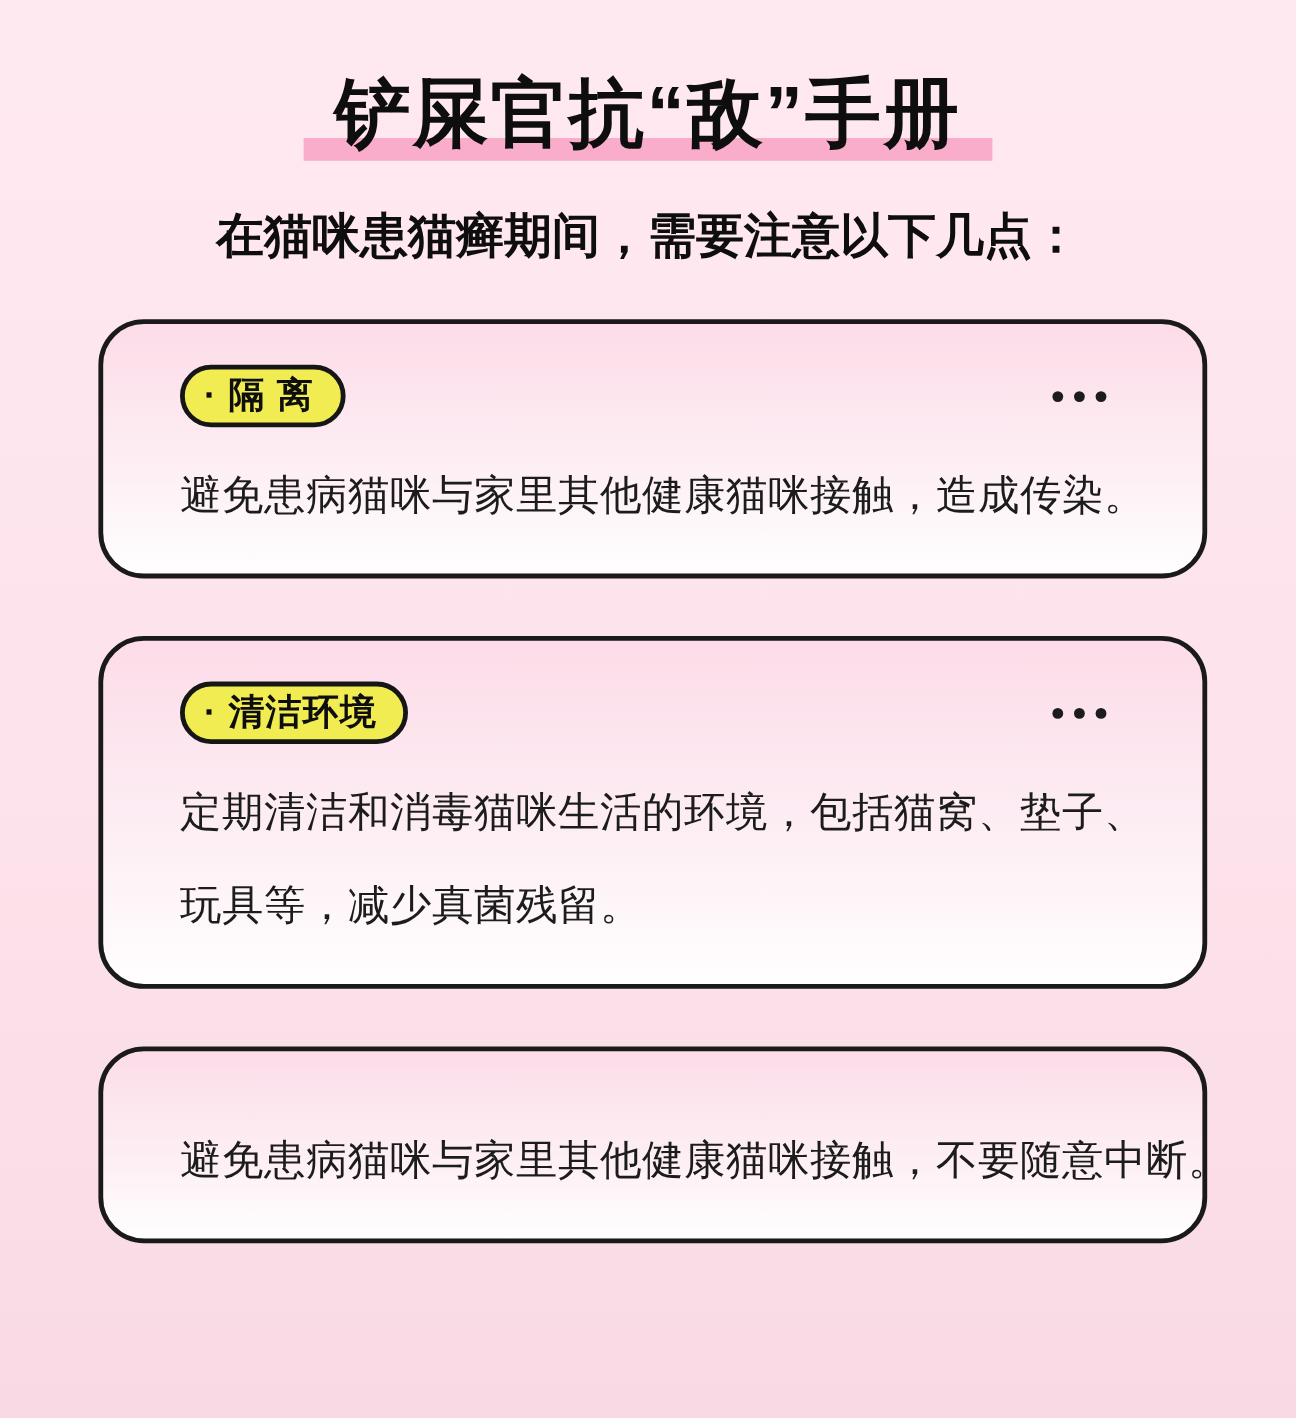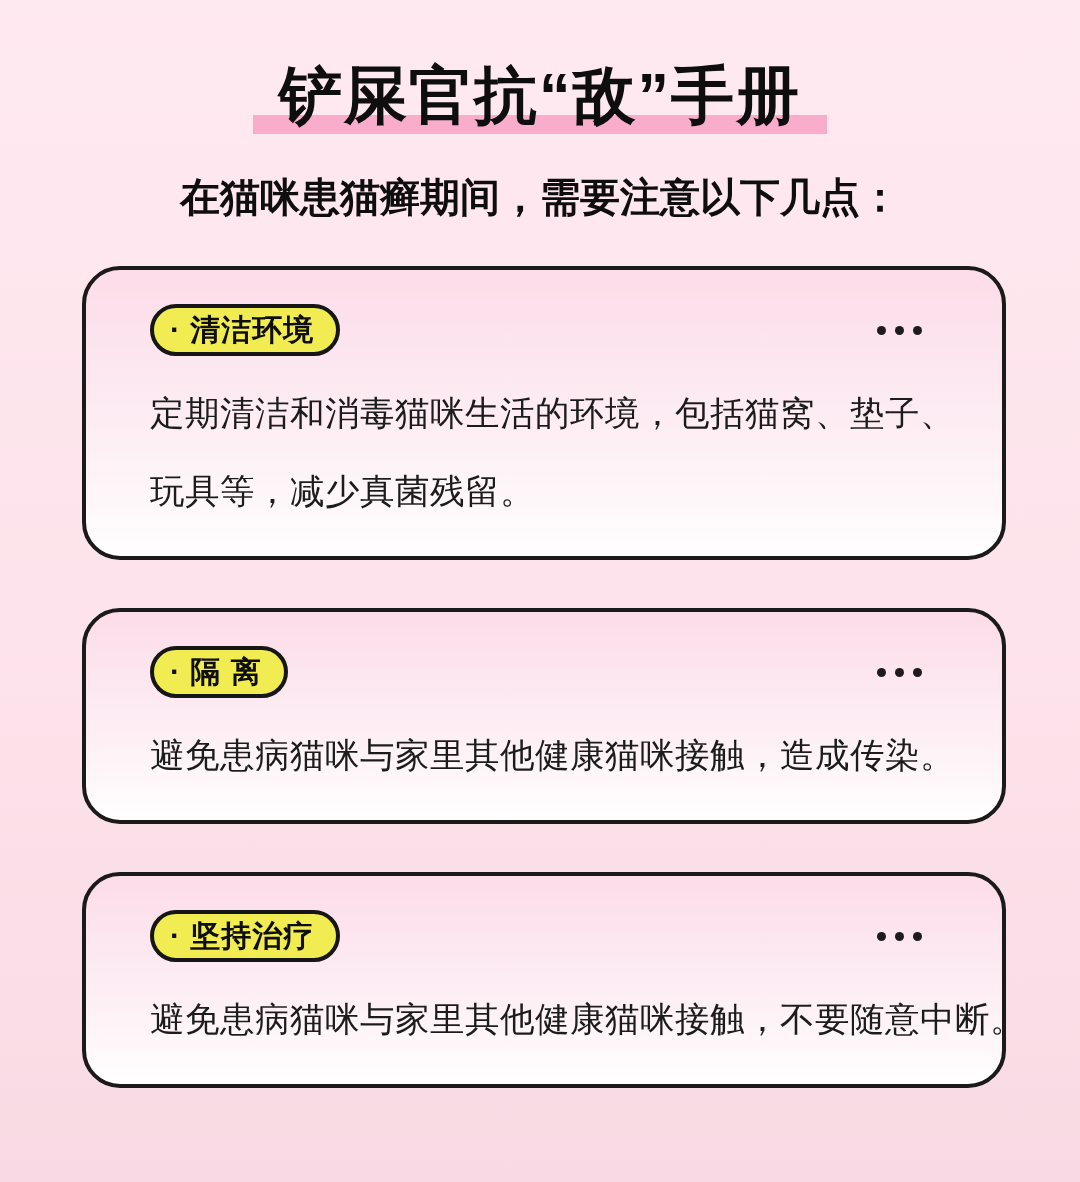--- a/index.html
+++ b/index.html
@@ -124,49 +124,41 @@
     </div>
   </header>
 
 
   <div class="intro">在猫咪患猫癣期间，需要注意以下几点：</div>
 
   <main class="cards">
 
     <section class="card">
       <div class="card-head">
+        <span class="badge">· 隔 离</span>
+        <span class="dots">
+            <i></i>
+            <i></i>
+            <i></i>
+          </span>
+      </div>
+      <p class="card-body">避免患病猫咪与家里其他健康猫咪接触，造成传染。</p>
+    </section>
+
+    <section class="card">
+      <div class="card-head">
         <span class="badge">· 清洁环境</span>
         <span class="dots">
             <i></i>
             <i></i>
             <i></i>
           </span>
       </div>
       <p class="card-body">定期清洁和消毒猫咪生活的环境，包括猫窝、垫子、
 玩具等，减少真菌残留。</p>
     </section>
 
     <section class="card">
-      <div class="card-head">
-        <span class="badge">· 隔 离</span>
-        <span class="dots">
-            <i></i>
-            <i></i>
-            <i></i>
-          </span>
-      </div>
-      <p class="card-body">避免患病猫咪与家里其他健康猫咪接触，造成传染。</p>
-    </section>
-
-    <section class="card">
-      <div class="card-head">
-        <span class="badge">· 坚持治疗</span>
-        <span class="dots">
-            <i></i>
-            <i></i>
-            <i></i>
-          </span>
-      </div>
       <p class="card-body">避免患病猫咪与家里其他健康猫咪接触，不要随意中断。</p>
     </section>
 
   </main>
 </div>
 
 </body></html>

